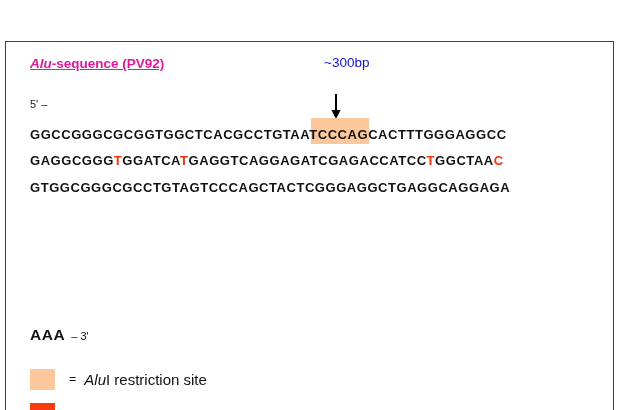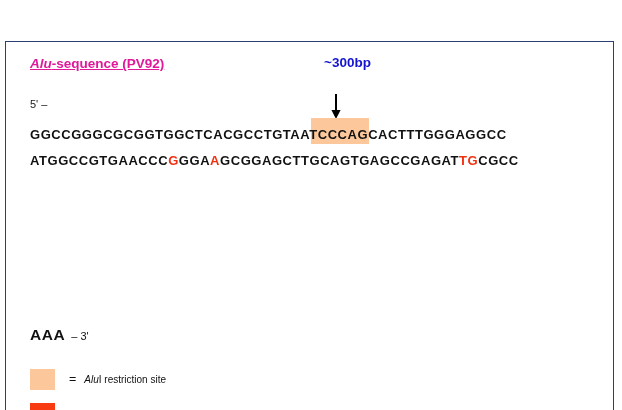--- a/index.html
+++ b/index.html
@@ -25,21 +25,21 @@
     font-weight:bold;
     color:#e0189a;
     text-decoration:underline;
     white-space:nowrap;
   }
   .title .ital{font-style:italic;}
   .bp-label{
     position:absolute;
     left:318px; top:13px;
     font-size:13.5px;
-    font-weight:bold;
+    font-weight:normal;
     color:#1414d2;
     white-space:nowrap;
   }
   .five-prime{
     position:absolute;
     left:24px; top:56px;
     font-size:11px;
     color:#1a1a1a;
     white-space:nowrap;
   }
@@ -102,21 +102,21 @@
   }
   .sw-alu{background:#fcc89b;}
   .sw-var{background:#f83b10;}
   .legend-eq{
     font-size:12.5px;
     color:#111111;
     padding:0 8px 0 14px;
     flex:0 0 auto;
   }
   .legend-text{
-    font-size:10px;
+    font-size:15px;
     color:#111111;
     white-space:nowrap;
   }
   .legend-text .ital{font-style:italic;}
 </style>
 </head>
 <body>
 
 <div id="figure">
 
@@ -130,21 +130,22 @@
     <svg width="14" height="26" viewBox="0 0 14 26">
       <line x1="7" y1="0" x2="7" y2="19" stroke="#000000" stroke-width="2"></line>
       <polygon points="7,25 2.4,16 11.6,16" fill="#000000"></polygon>
     </svg>
   </span>
 
   <div class="hl-block"></div>
 
   <div class="seq-wrap" id="seq-wrap">
       <div class="seq-line"><span>GGCCGGGCGCGGTGGCTCACGCC</span><span>TGTA</span><span>ATCCCAGCACTTTGGGAGGCC</span></div>
-      <div class="seq-line"><span>ATGGCCGTGAACCC</span><span class="v">G</span><span>GGA</span><span class="v">A</span><span>GCGGAGCTTGCAGTGAGCCGAGAT</span><span class="v">TG</span><span>CGCC</span></div>
+      <div class="seq-line"><span>GAGGCGGG</span><span class="v">T</span><span>GGATCA</span><span class="v">T</span><span>GAGGTCAGGAGATCGAGACCATCC</span><span class="v">T</span><span>GGCTAA</span><span class="v">C</span></div>
+      <div class="seq-line"><span>GTGGCGGGCGCCTGTAGTCCCAGCTACTCGGGAGGCTGAGGCAGGAGA</span></div>
     </div>
 
   <div class="tail"><span></span><span>AAA</span><span class="three">– 3'</span></div>
 
   <div class="legend">
     <div class="legend-row">
       <span class="swatch sw-alu"></span>
       <span class="legend-eq">=</span>
       <span class="legend-text"><span class="ital">Alu</span><span>I restriction site</span></span>
     </div>

